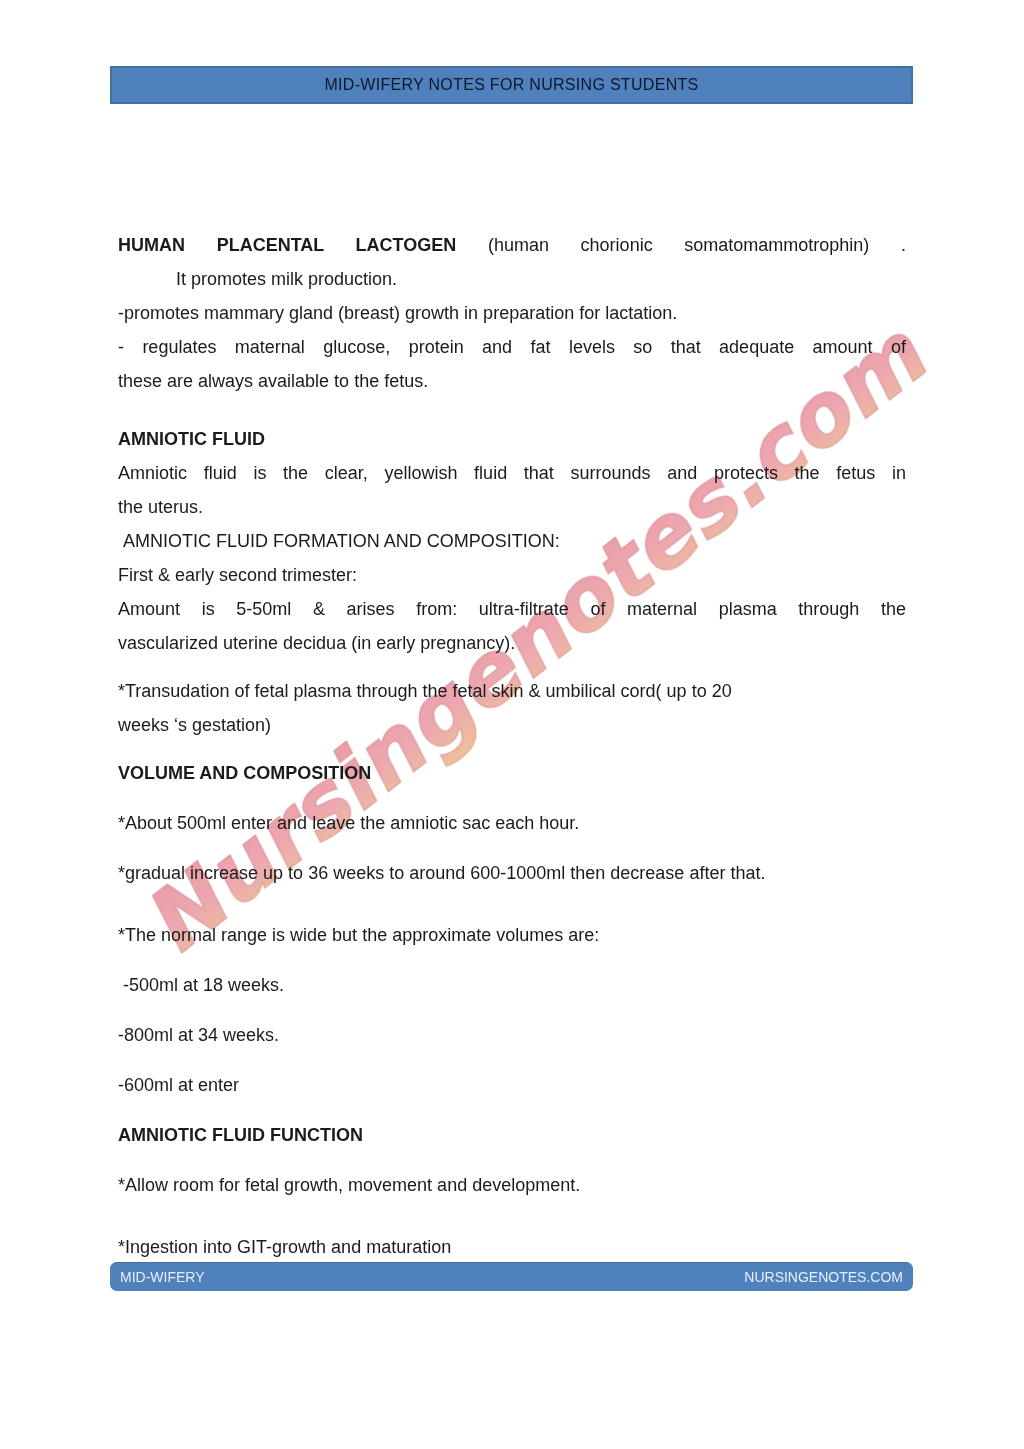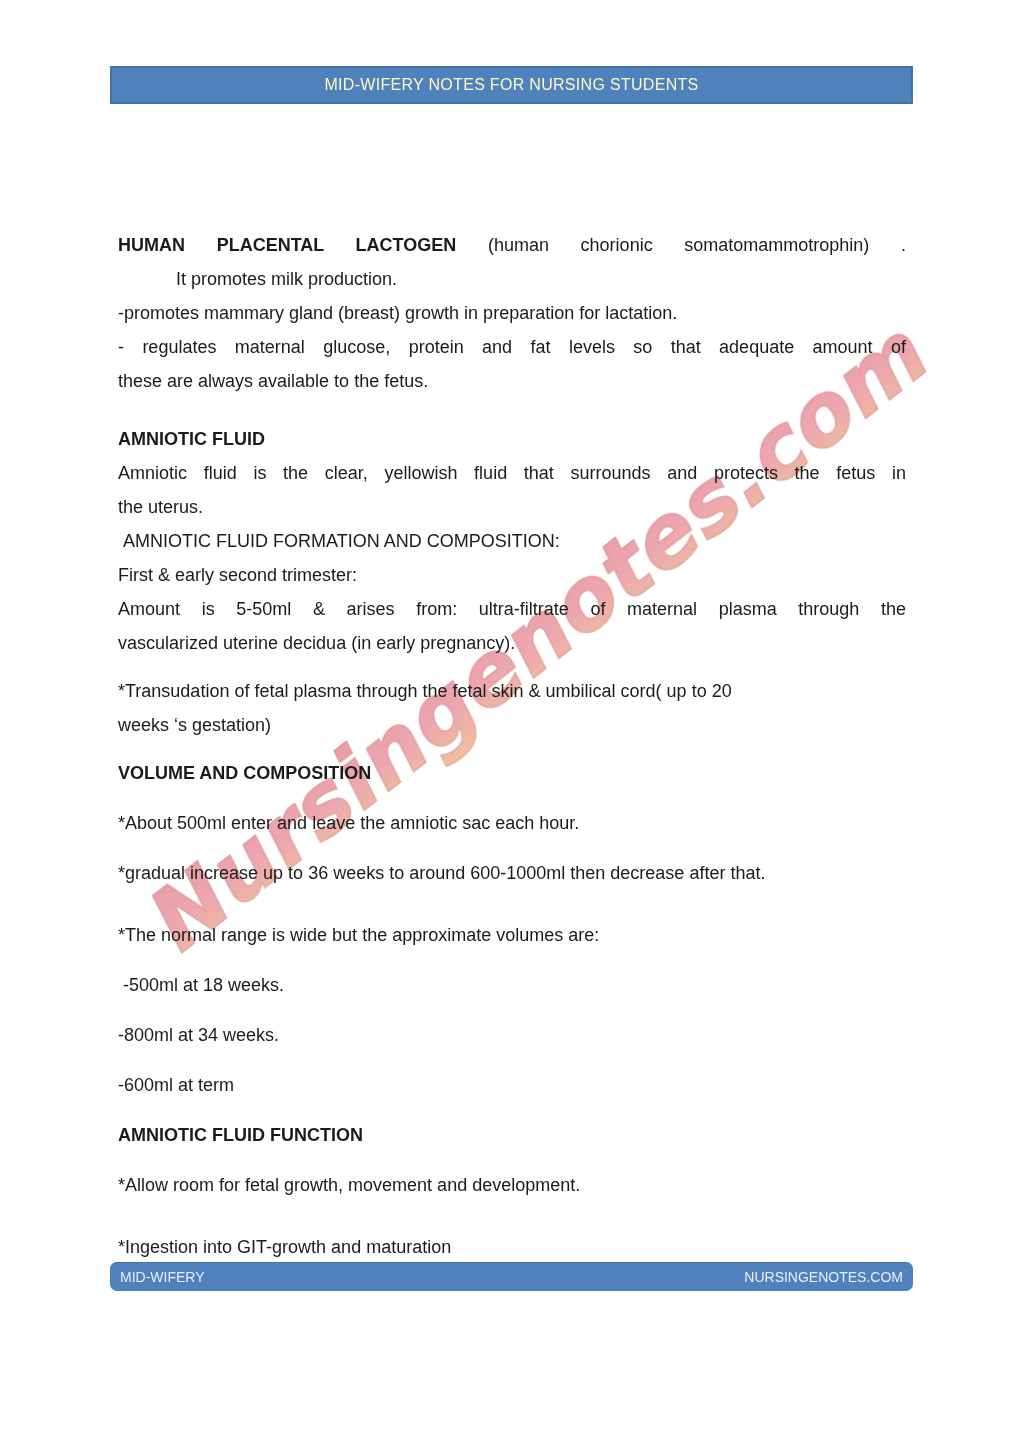--- a/index.html
+++ b/index.html
@@ -12,21 +12,21 @@
     font-family: "Liberation Sans", "DejaVu Sans", sans-serif;
   }
   .header-bar {
     position: absolute;
     left: 110px; top: 66px;
     width: 803px; height: 38px;
     box-sizing: border-box;
     background: #4f81bd;
     border: 2px solid #41719c;
     display: flex; align-items: center; justify-content: center;
-    color: #fef9c3;
+    color: #0f172a;
     font-size: 16px;
     letter-spacing: 0.3px;
     z-index: 3;
   }
   .footer-bar {
     position: absolute;
     left: 110px; top: 1262px;
     width: 803px; height: 29px;
     box-sizing: border-box;
     background: #4f81bd;
@@ -97,21 +97,21 @@
       <div class="line justify"><span>Amount is 5-50ml &amp; arises from: ultra-filtrate of maternal plasma through the</span></div>
       <div class="line"><span>vascularized uterine decidua (in early pregnancy).</span></div>
       <div class="line" style="margin-top: 14px;"><span>*Transudation of fetal plasma through the fetal skin &amp; umbilical cord( up to 20</span></div>
       <div class="line"><span>weeks ‘s gestation)</span></div>
       <div class="line" style="margin-top: 14px;"><span class="bold">VOLUME AND COMPOSITION</span></div>
       <div class="line" style="margin-top: 16px;"><span>*About 500ml enter and leave the amniotic sac each hour.</span></div>
       <div class="line" style="margin-top: 16px;"><span>*gradual increase up to 36 weeks to around 600-1000ml then decrease after that.</span></div>
       <div class="line" style="margin-top: 28px;"><span>*The normal range is wide but the approximate volumes are:</span></div>
       <div class="line" style="margin-top: 16px; padding-left: 5px;"><span>-500ml at 18 weeks.</span></div>
       <div class="line" style="margin-top: 16px;"><span>-800ml at 34 weeks.</span></div>
-      <div class="line" style="margin-top: 16px;"><span>-600ml at term</span></div>
+      <div class="line" style="margin-top: 16px;"><span>-600ml at enter</span></div>
       <div class="line" style="margin-top: 16px;"><span class="bold">AMNIOTIC FLUID FUNCTION</span></div>
       <div class="line" style="margin-top: 16px;"><span>*Allow room for fetal growth, movement and development.</span></div>
       <div class="line" style="margin-top: 28px;"><span>*Ingestion into GIT-growth and maturation</span></div>
     </div>
 
   <div class="footer-bar">
     <span>MID-WIFERY</span>
     <span>NURSINGENOTES.COM</span>
   </div>
 

